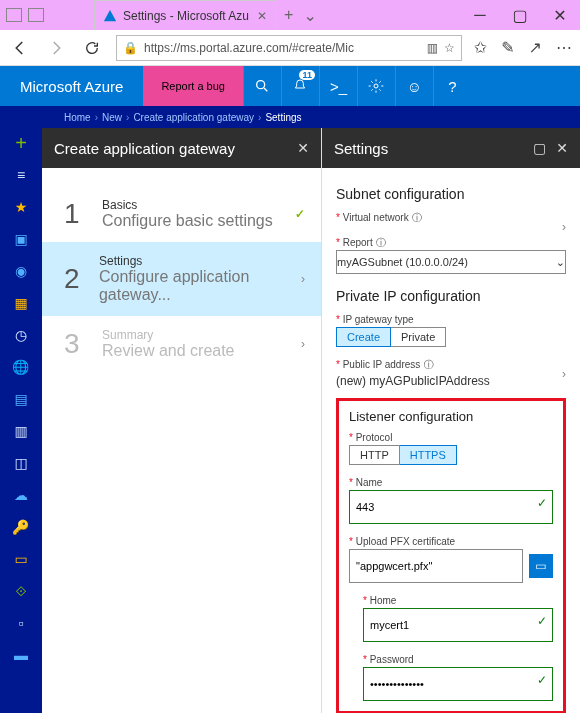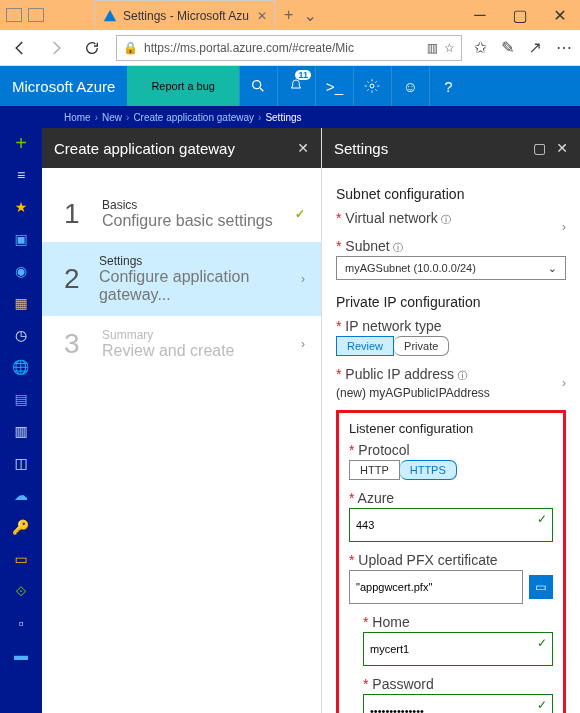--- a/index.html
+++ b/index.html
@@ -1,38 +1,38 @@
 <!DOCTYPE html>
 <html><head>
 <meta charset="utf-8">
 <style>
   * { box-sizing: border-box; margin: 0; padding: 0; font-family: "Segoe UI", Arial, sans-serif; }
   html, body { width: 580px; height: 713px; overflow: hidden; background: #fff; }
 
   
-  .titlebar { height: 30px; background: #fdba74; display: flex; align-items: center; border-bottom: 0; }
+  .titlebar { height: 30px; background: #f0abfc; display: flex; align-items: center; border-bottom: 0; }
   .titlebar .tab { display: flex; align-items: center; height: 30px; padding: 0 8px; border-top: 1px solid #ccc; border-right: 1px solid #ccc; border-left: 1px solid #ccc; font-size: 12px; color: #333; margin-left: 50px; }
   .titlebar .tab .favicon { width: 14px; height: 14px; margin-right: 6px; }
   .titlebar .tab .close { margin-left: 8px; color: #666; }
   .titlebar .wctl { margin-left: auto; display: flex; }
   .titlebar .wbtn { width: 40px; height: 30px; display: flex; align-items: center; justify-content: center; color: #333; }
   .tb-left { display:flex; align-items:center; gap:6px; padding-left:6px; }
   .tb-left .chip { width:16px; height:14px; border:1px solid #888; }
   .newtab { display:flex; align-items:center; gap:10px; padding:0 8px; color:#666; font-size:16px;}
 
   .addrbar { height: 36px; display: flex; align-items: center; padding: 0 8px; gap: 12px; border-bottom: 1px solid #ddd; }
   .addrbar .navbtn { width: 24px; height: 24px; display:flex; align-items:center; justify-content:center; color:#555; }
   .addrbar .url { flex: 1; height: 26px; border: 1px solid #bbb; display: flex; align-items: center; padding: 0 6px; font-size: 12px; color: #555; gap:6px; }
   .addrbar .url .lock { color:#666; }
   .addrbar .right-icons { display:flex; gap:14px; color:#444; font-size:16px; }
 
   
   .az-top { height: 40px; background: #0078d4; display: flex; align-items: center; color: #fff; }
-  .az-brand { font-size: 15px; font-weight: 400; padding: 0 12px; white-space:nowrap; }
-  .az-report { background: #14b8a6; color:#000; font-size:11px; height:100%; display:flex; align-items:center; padding:0 24px; }
+  .az-brand { font-size: 15px; font-weight: 400; padding: 0 20px; white-space:nowrap; }
+  .az-report { background: #ec4899; color:#000; font-size:11px; height:100%; display:flex; align-items:center; padding:0 18px; }
   .az-icon { width: 38px; height: 40px; display:flex; align-items:center; justify-content:center; border-left:1px solid rgba(255,255,255,0.15); font-size:15px; position:relative;}
   .badge { position:absolute; top:4px; right:4px; background:#fff; color:#0078d4; border-radius:8px; font-size:9px; padding:0 3px; font-weight:bold;}
 
   
   .crumb { height: 22px; background: #00188f; color: #9fc5ff; font-size: 10px; display:flex; align-items:center; padding-left:64px; gap:4px; }
   .crumb span.sep { color:#6a8de0; }
   .crumb span.cur { color:#fff; }
 
   
   .workspace { display:flex; height: calc(713px - 30px - 36px - 40px - 22px); }
@@ -56,30 +56,30 @@
   .step .t2 { font-size:16px; color:#777; }
   .step .chev { margin-left:auto; color:#888; font-size:12px; }
   .step.done .chev { color:#7fba00; font-weight:bold; }
   .step.sel { background:#cceeff; }
   .step.dis .num, .step.dis .t1, .step.dis .t2 { color:#bbb; }
 
   
   .form { padding: 14px 14px 0 14px; font-size:12px; color:#333; position:relative;}
   .sect { font-size:14px; color:#222; margin: 4px 0 8px 0; }
   .field { margin-bottom: 10px; position:relative; }
-  .lbl { font-size:14px; color:#444; display:inline-block; margin-bottom:2px;}
+  .lbl { font-size:10px; color:#444; display:inline-block; margin-bottom:2px;}
   .req::before { content:"* "; color:#e81123; }
   .info { font-size:10px; color:#555; }
   .val { font-size:12px; color:#333; margin-top:2px; }
   .row-chev { position:absolute; right:0; top:10px; color:#888; }
-  .select { width:100%; height:24px; border:1px solid #888; font-size:11px; padding:0 8px; display:flex; align-items:center; justify-content:space-between;}
+  .select { width:100%; height:24px; border:1px solid #888; font-size:11px; padding:0 0; display:flex; align-items:center; justify-content:space-between;}
   .toggle { display:flex; }
   .toggle div { border:1px solid #888; font-size:11px; padding:3px 10px; }
   .toggle div.on { background:#cceeff; border-color:#0078d4; color:#0078d4;}
-  .toggle div + div { border-left:none;border-radius:7px; }
+  .toggle div + div { border-left:none; }
   .input { width:100%; height:24px; border:1px solid #888; font-size:11px; padding:16px 6px; }
   .input.ok { border-color:#107c10; }
   .okmark { position:absolute; right:6px; top:50%; transform:translateY(-30%); color:#107c10; font-size:12px;}
   .upload-row { display:flex; gap:6px; align-items:center;}
   .upload-row .input { flex:1; }
   .upload-btn { width:24px; height:24px; background:#0078d4; color:#fff; display:flex; align-items:center; justify-content:center; font-size:12px;}
   .indent { padding-left:14px; }
   .highlight-box { border:3px solid #e81123; padding:8px 10px 10px 10px; margin-top:6px;}
   .sect2 { font-size:13px; color:#222; margin-bottom:6px;}
 
@@ -246,34 +246,34 @@
     <div class="form">
       <div class="sect">Subnet configuration</div>
 
       <div class="field">
         <span class="lbl req">Virtual network</span>
         <span class="info">ⓘ</span>
         <div class="row-chev">›</div>
       </div>
 
       <div class="field">
-        <span class="lbl req">Subnet</span>
+        <span class="lbl req">Report</span>
         <span class="info">ⓘ</span>
         <div class="select">
           <span>myAGSubnet (10.0.0.0/24)</span>
           <span>⌄</span>
         </div>
       </div>
 
       <div class="sect" style="margin-top:14px">Private IP configuration</div>
 
       <div class="field">
-        <span class="lbl req">IP network type</span>
+        <span class="lbl req">IP gateway type</span>
         <div class="toggle">
-          <div class="on">Review</div>
+          <div class="on">Create</div>
           <div>Private</div>
         </div>
       </div>
 
       <div class="field">
         <span class="lbl req">Public IP address</span>
         <span class="info">ⓘ</span>
         <div class="val">(new) myAGPublicIPAddress</div>
         <div class="row-chev">›</div>
       </div>
@@ -283,21 +283,21 @@
 
         <div class="field">
           <span class="lbl req">Protocol</span>
           <div class="toggle">
             <div>HTTP</div>
             <div class="on">HTTPS</div>
           </div>
         </div>
 
         <div class="field" style="position:relative">
-          <span class="lbl req">Azure</span>
+          <span class="lbl req">Name</span>
           <input class="input ok" value="443" style="">
           <span class="okmark">✓</span>
         </div>
 
         <div class="field">
           <span class="lbl req">Upload PFX certificate</span>
           <div class="upload-row">
             <input class="input" value="&quot;appgwcert.pfx&quot;" style="">
             <div class="upload-btn">▭</div>
           </div>

